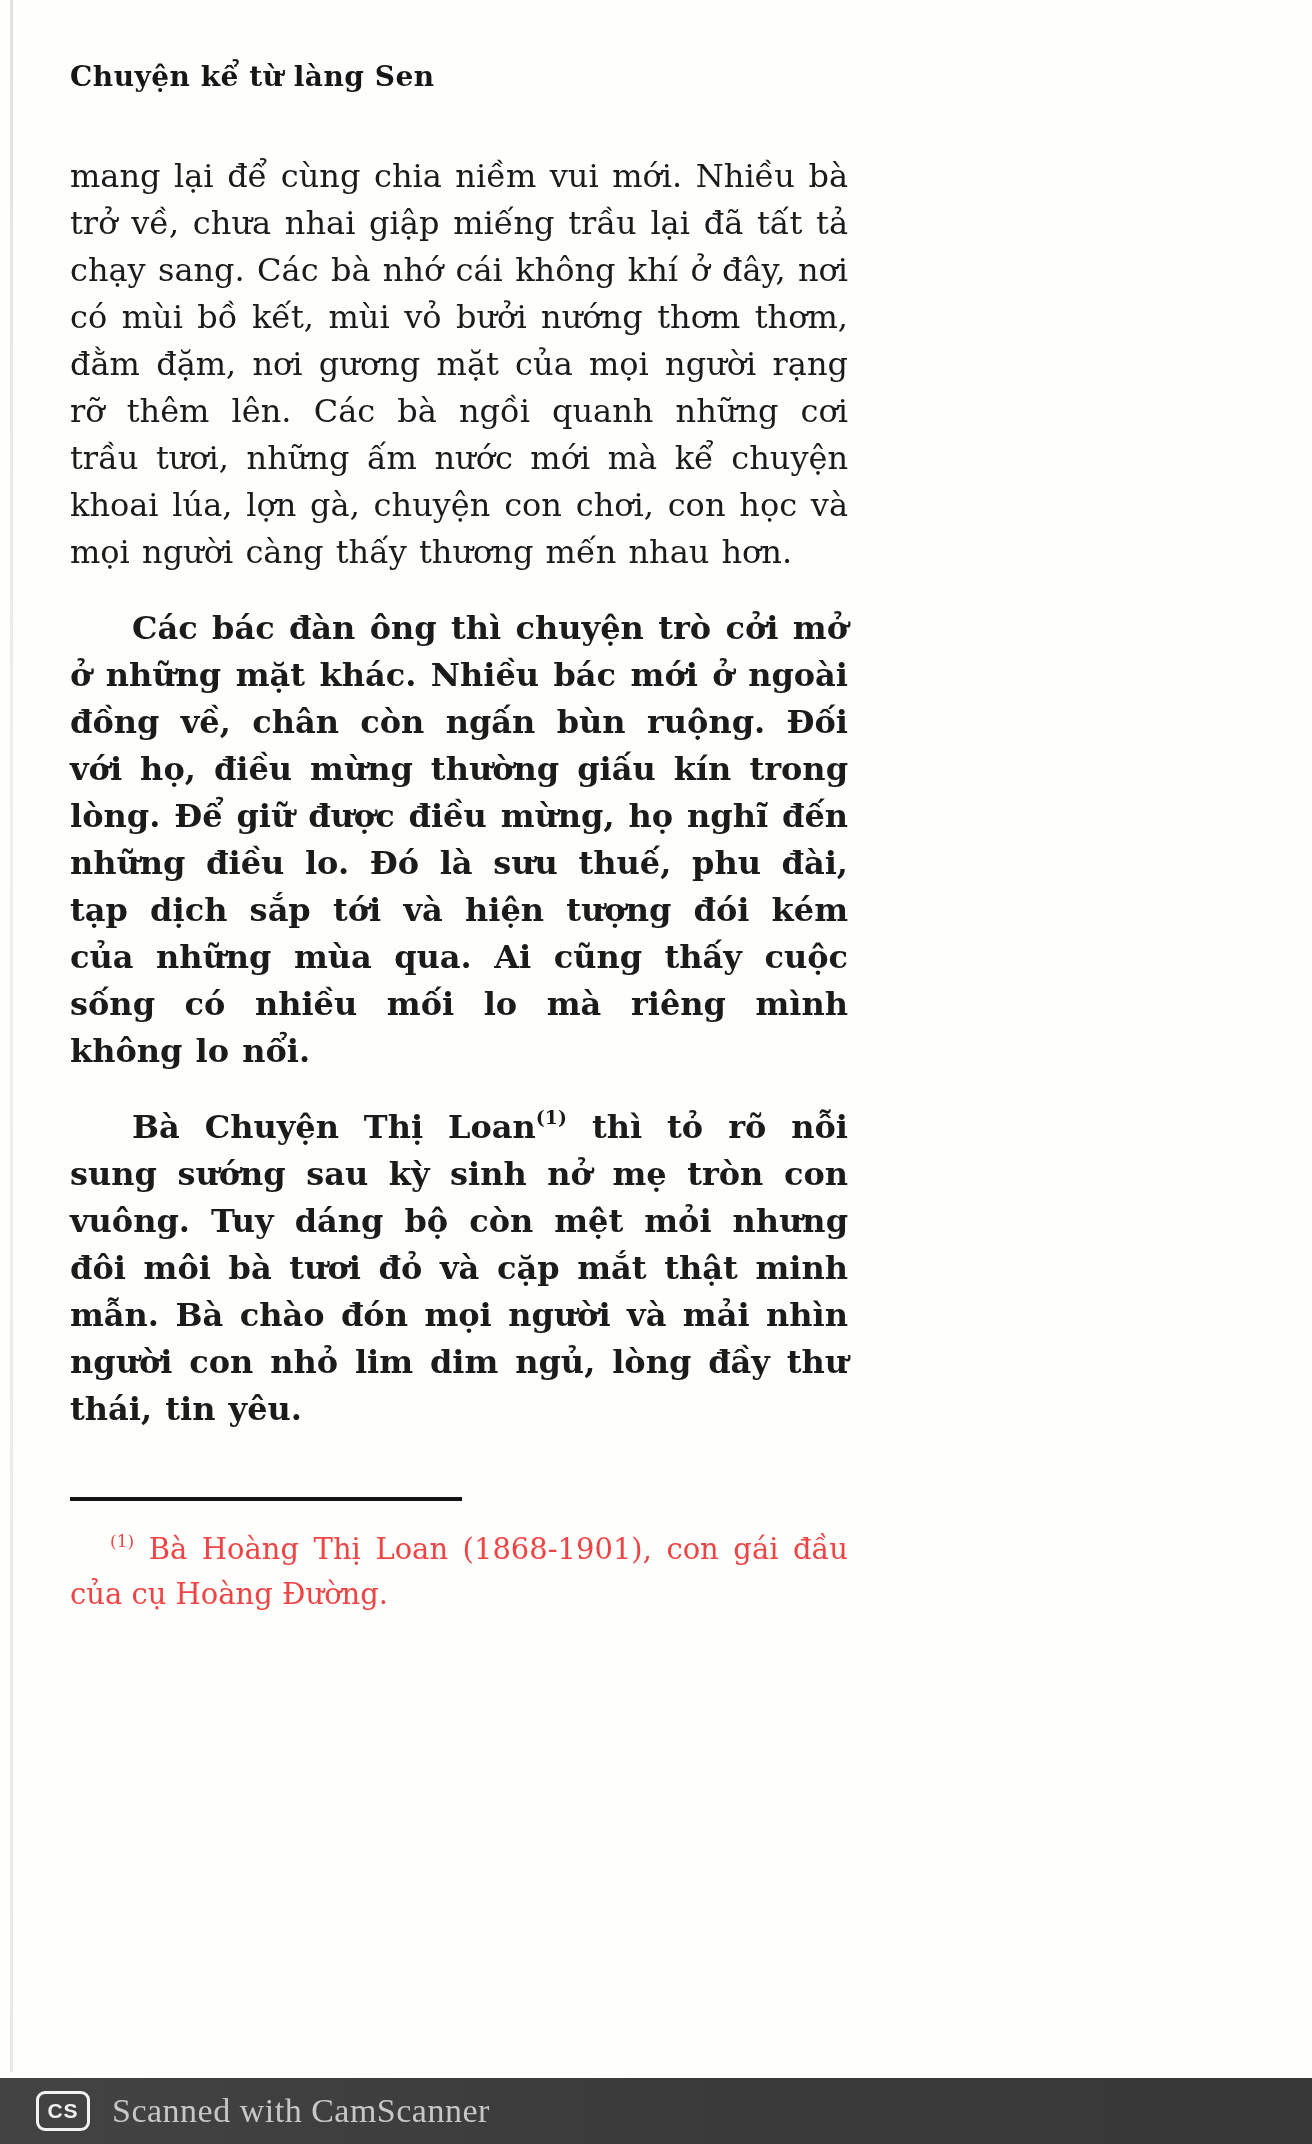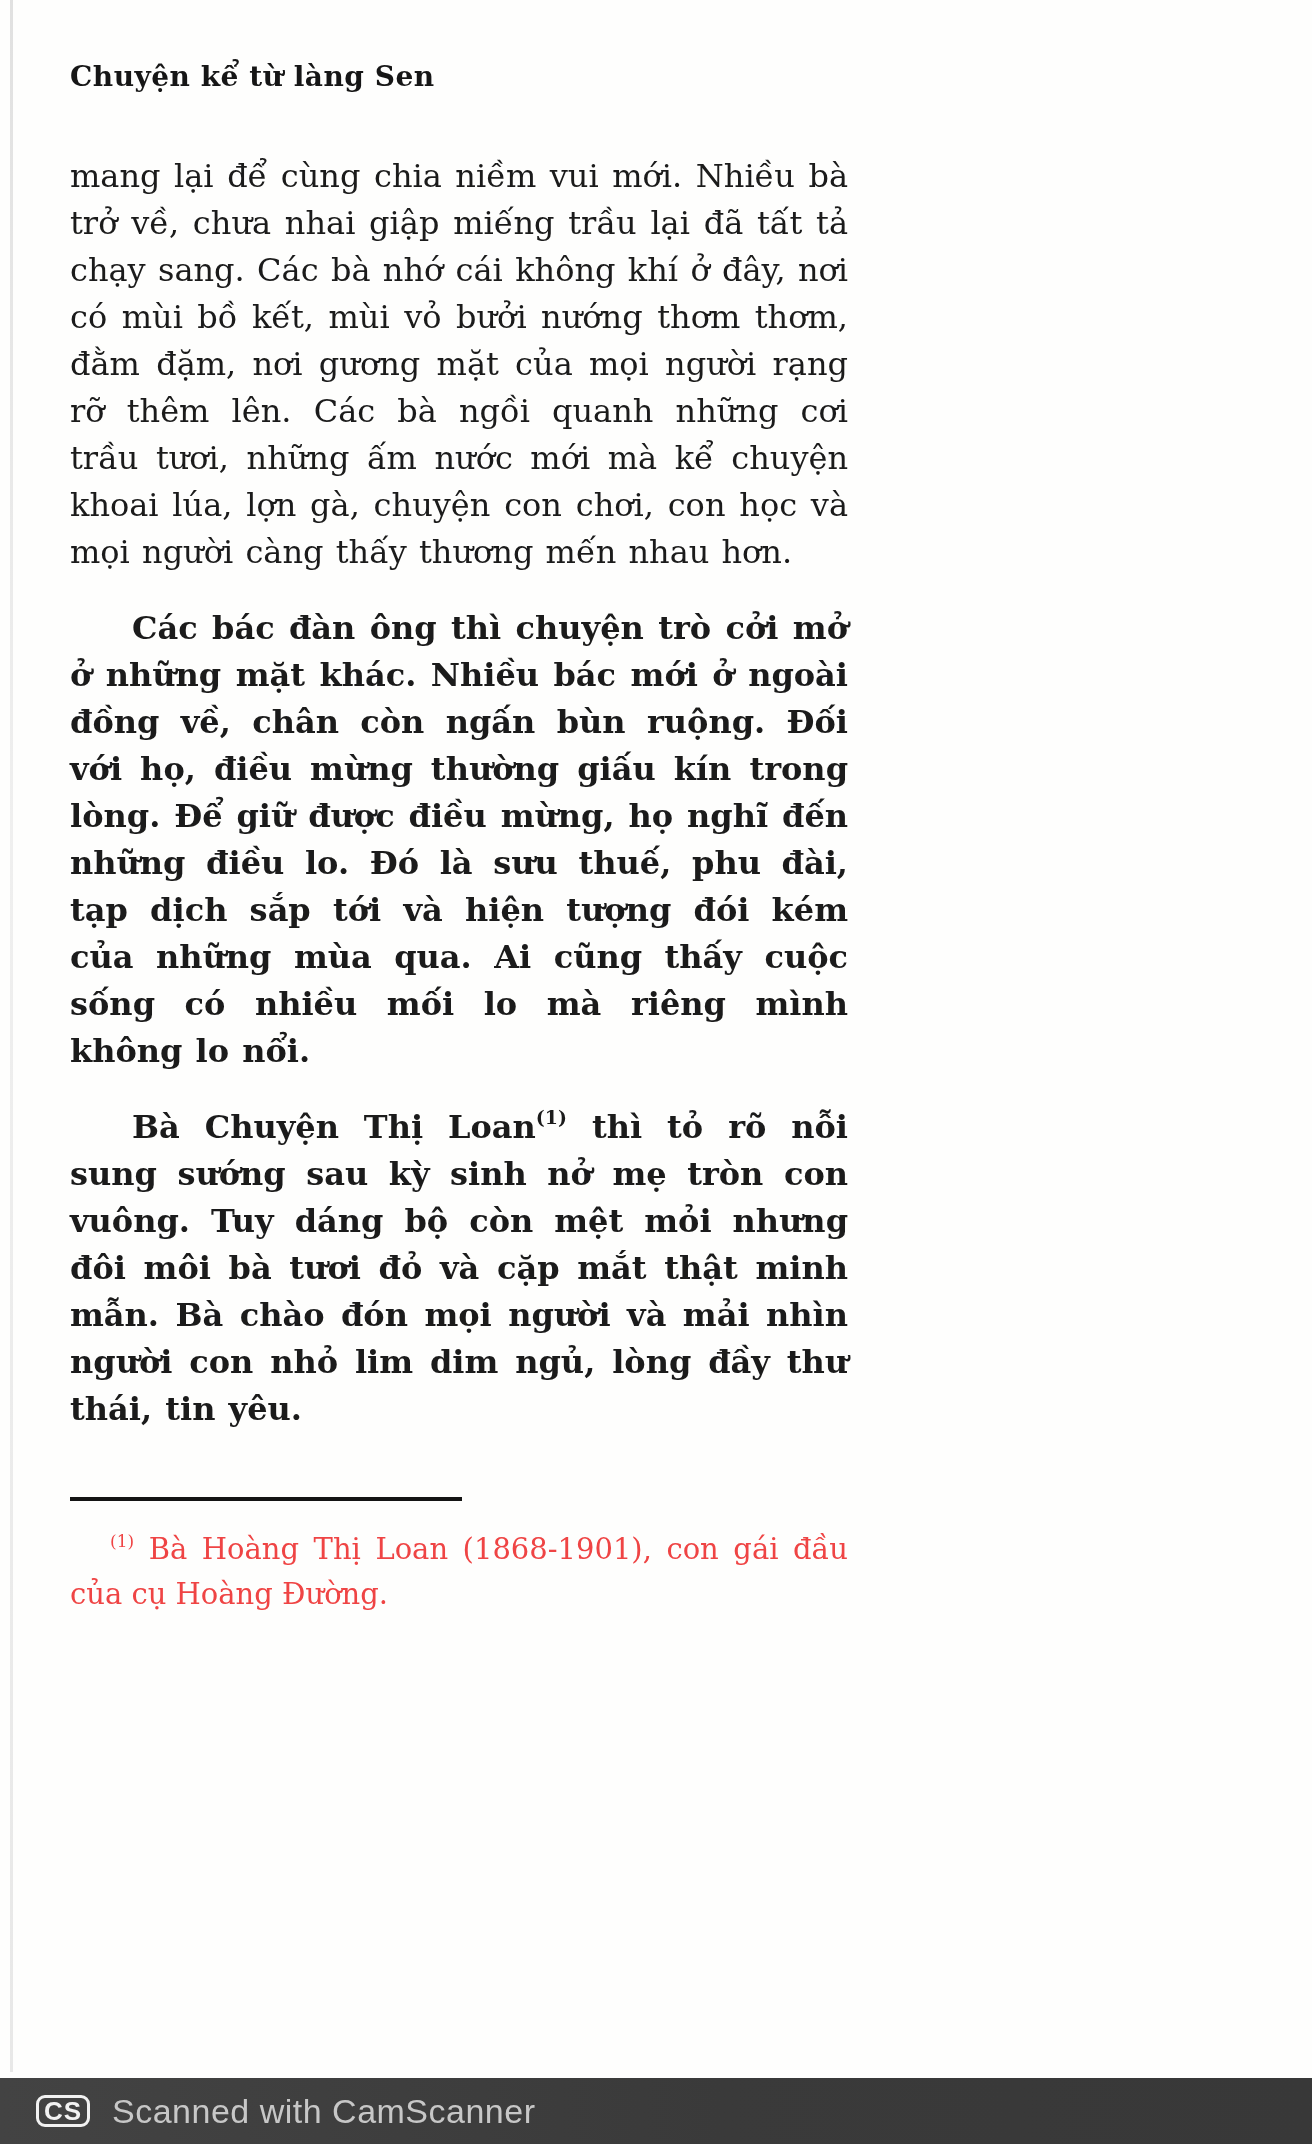--- a/index.html
+++ b/index.html
@@ -102,35 +102,35 @@
     width: 1312px;
     height: 66px;
     background: linear-gradient(90deg, #434343, #3a3a3a 55%, #383838);
     display: flex;
     align-items: center;
     padding-left: 36px;
     gap: 22px;
   }
   .cs-logo {
     width: 54px;
-    height: 32px;
+    height: 40px;
     border: 3px solid #f2f2f2;
     border-radius: 9px;
     color: #f2f2f2;
     font-family: "Liberation Sans", "DejaVu Sans", sans-serif;
     font-weight: bold;
-    font-size: 26px;
+    font-size: 21px;
     letter-spacing: 1px;
     display: flex;
     align-items: center;
     justify-content: center;
   }
   .cs-text {
     color: #c7c7c7;
-    font-family: Liberation Sans, sans-serif;
+    font-family: Liberation Serif, serif;
     font-size: 34px;
     letter-spacing: 0.5px;
   }
 </style>
 </head>
 <body>
 
 <div class="scan-page">
 
   <div class="edge-line"></div>

